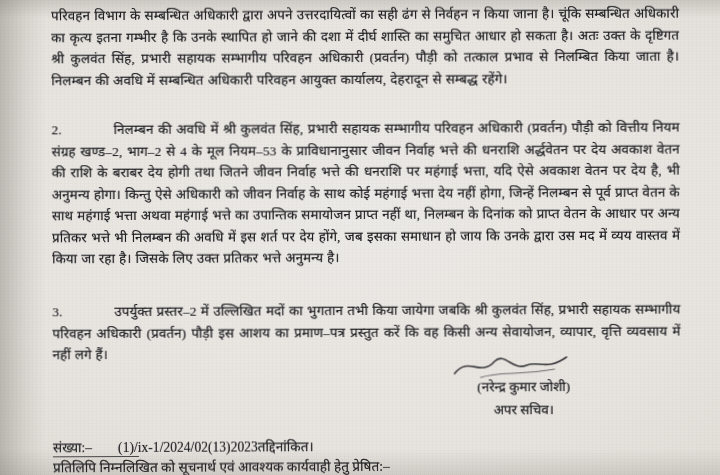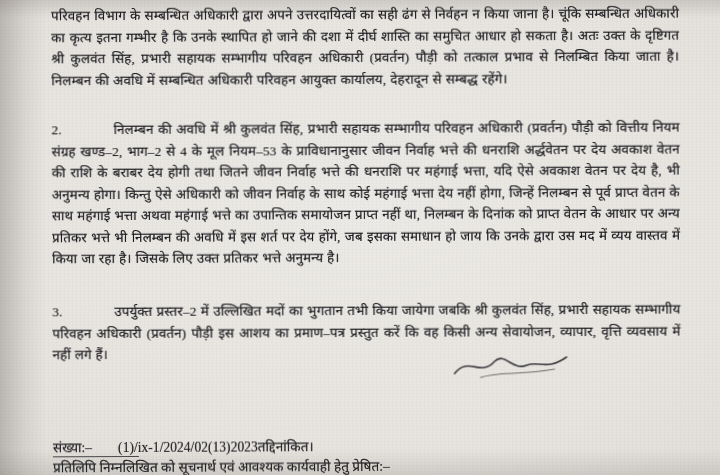--- a/index.html
+++ b/index.html
@@ -200,20 +200,22 @@
 
     <div class="num" id="num-3">3.</div>
     <div class="para" id="para-3">उपर्युक्त प्रस्तर–2 में उल्लिखित मदों का भुगतान तभी किया जायेगा जबकि श्री कुलवंत सिंह, प्रभारी सहायक सम्भागीय परिवहन अधिकारी (प्रवर्तन) पौड़ी इस आशय का प्रमाण–पत्र प्रस्तुत करें कि वह किसी अन्य सेवायोजन, व्यापार, वृत्ति व्यवसाय में नहीं लगे हैं।</div>
 
     <svg id="sign-squiggle" viewBox="0 0 120 30">
       <path d="M4 22 C 18 4, 30 26, 44 10 C 54 0, 62 20, 76 14 C 88 9, 96 20, 116 6" fill="none" stroke="#1f1f24" stroke-width="1.6" stroke-linecap="round" opacity="0.85"></path>
       <path d="M30 26 C 48 20, 70 24, 104 18" fill="none" stroke="#1f1f24" stroke-width="1.1" stroke-linecap="round" opacity="0.6"></path>
     </svg>
 
     <div id="signature-block">
+      <div>(नरेन्द्र कुमार जोशी)</div>
+      <div>अपर सचिव।</div>
     </div>
 
     <div id="footer-line-1">
       <span id="footer-label">संख्या:–</span><span id="footer-value">(1)/ix-1/2024/02(13)2023तद्दिनांकित।</span>
     </div>
     <div id="footer-underline"></div>
 
     <div id="footer-line-2">प्रतिलिपि निम्नलिखित को सूचनार्थ एवं आवश्यक कार्यवाही हेतु प्रेषित:–</div>
 
   </div>

